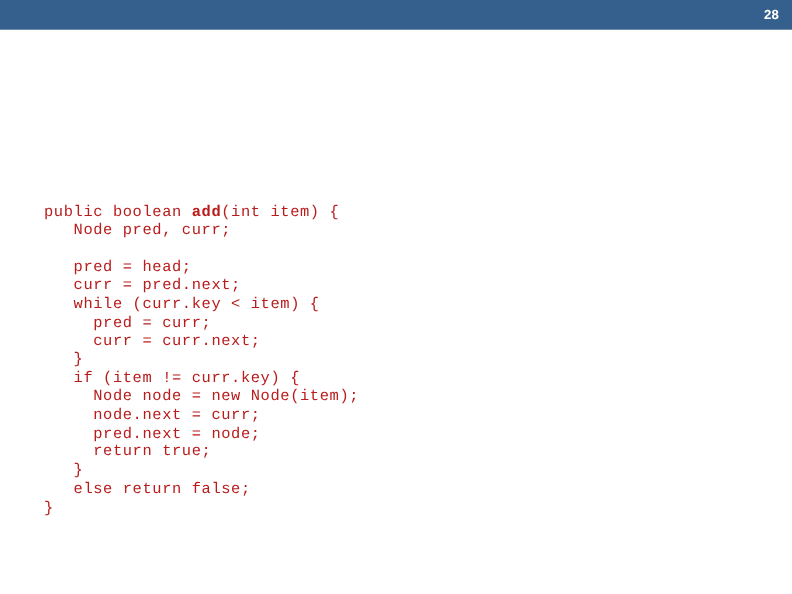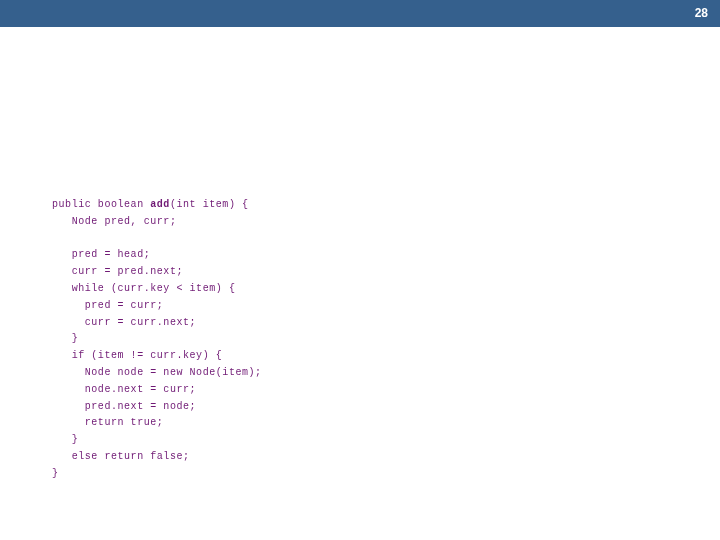--- a/index.html
+++ b/index.html
@@ -50,25 +50,25 @@
     font-weight: normal;
     line-height: 46px;
     white-space: nowrap;
     letter-spacing: -0.2px;
   }
   .code-block {
     position: absolute;
     left: 36px;
     top: 181px;
     width: 640px;
-    margin: 16px;
+    margin: 4px;
     padding: 0;
-    color: #701a75;
+    color: #b91c1c;
     font-family: "Liberation Mono", "DejaVu Sans Mono", monospace;
-    font-size: 10px;
+    font-size: 14px;
     line-height: 16.8px;
     white-space: pre;
     letter-spacing: 0.55px;
   }
   .code-block .kw-bold {
     font-weight: bold;
   }
 </style>
 </head>
 <body>

